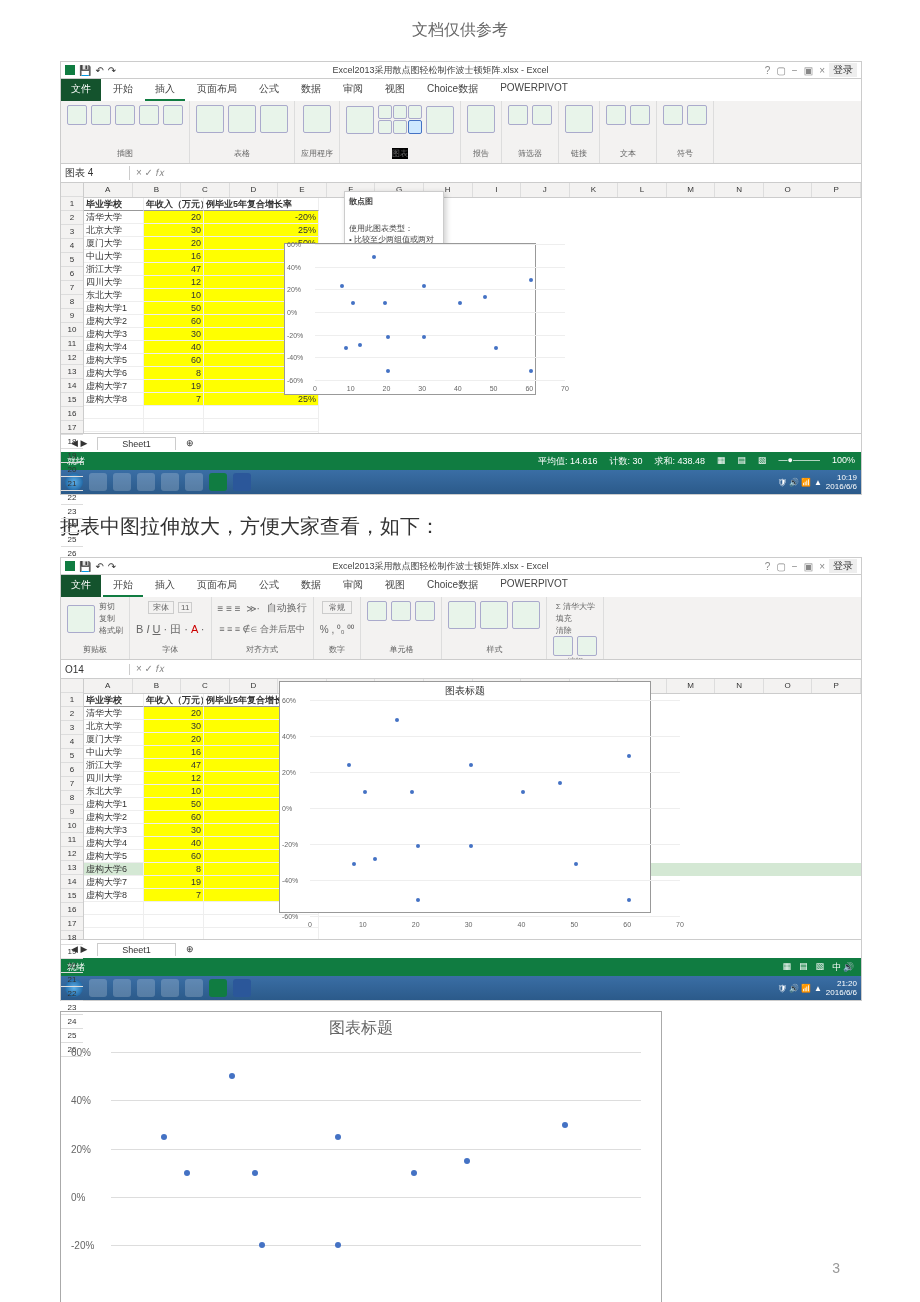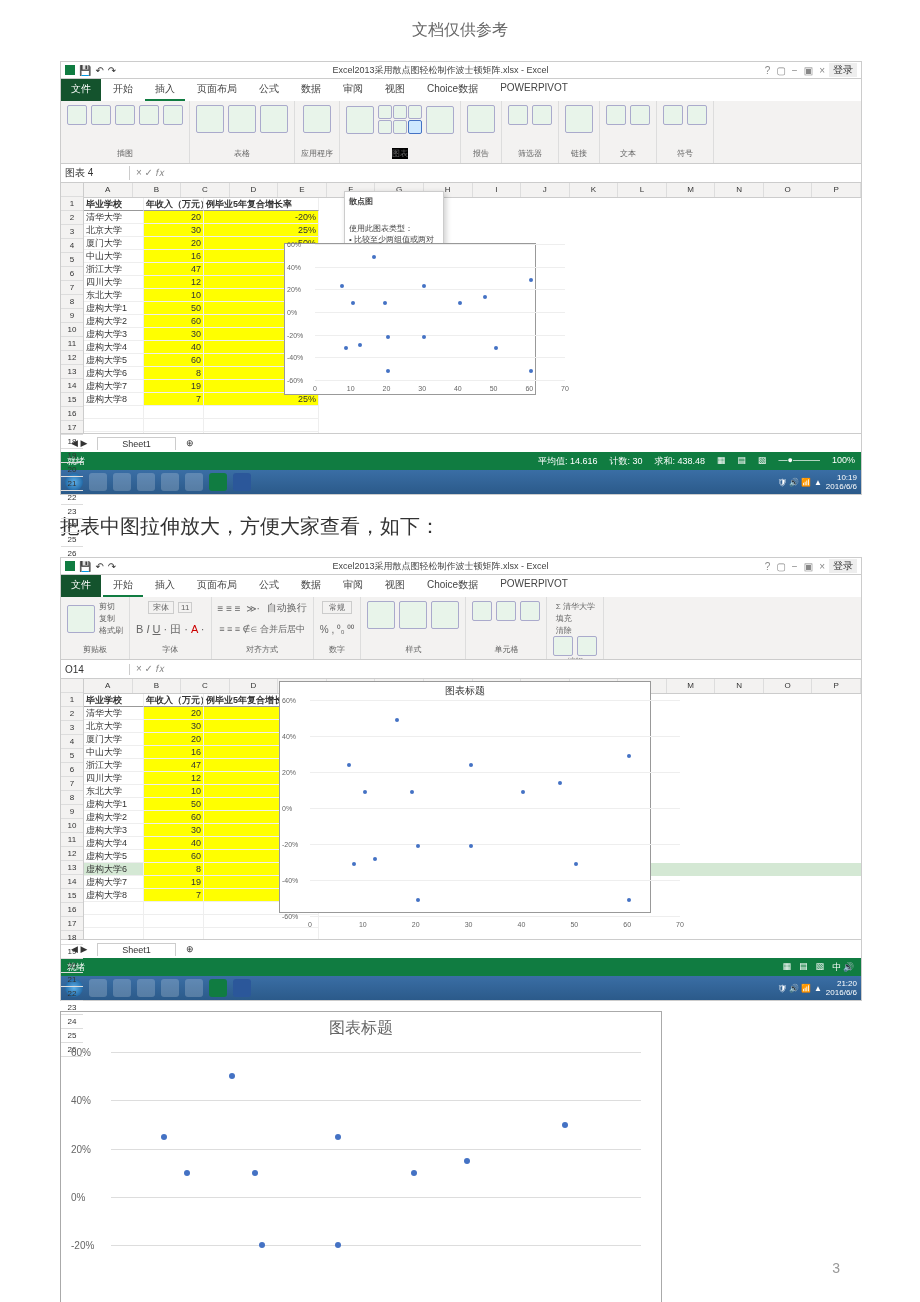--- a/index.html
+++ b/index.html
@@ -473,33 +473,33 @@
         </div>
       <div class="grp">
           <div class="icons">
             <span style="border:1px solid #ccc;padding:0 6px">常规</span>
           </div>
           <div style="font-size:10px">% , ⁰₀ ⁰⁰</div>
           <span>数字</span>
         </div>
       <div class="grp">
           <div class="icons">
+            <div class="ic"></div>
+            <div class="ic"></div>
+            <div class="ic"></div>
+          </div>
+          <span>单元格</span>
+        </div>
+      <div class="grp">
+          <div class="icons">
             <div class="ic big"></div>
             <div class="ic big"></div>
             <div class="ic big"></div>
           </div>
           <span>样式</span>
-        </div>
-      <div class="grp">
-          <div class="icons">
-            <div class="ic"></div>
-            <div class="ic"></div>
-            <div class="ic"></div>
-          </div>
-          <span>单元格</span>
         </div>
       <div class="grp">
           <div class="fmt">
             <span>Σ <span>清华大学</span></span>
             <span>填充</span>
             <span>清除</span>
           </div>
           <div class="icons">
             <div class="ic"></div>
             <div class="ic"></div>

